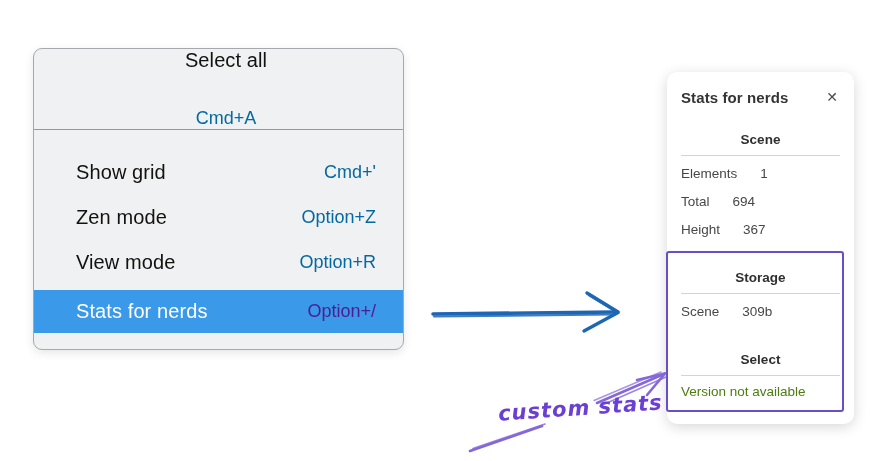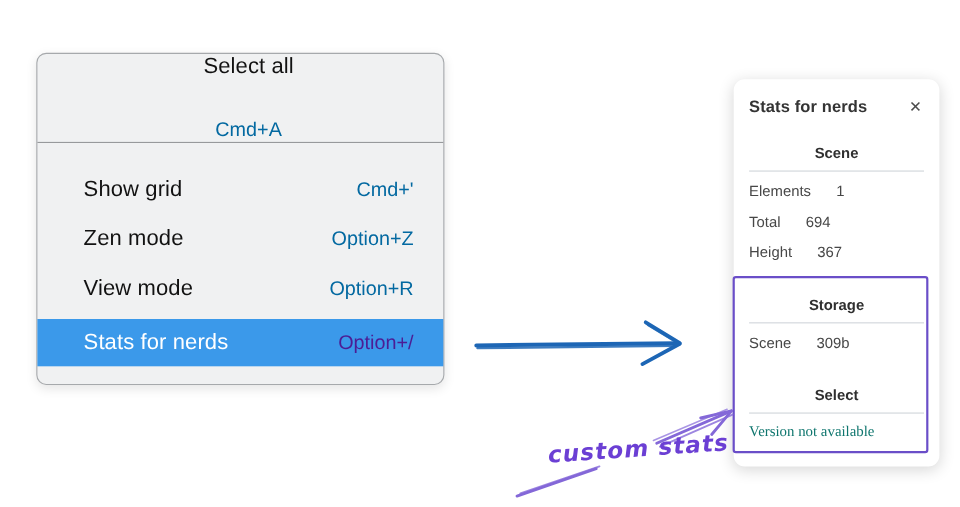--- a/index.html
+++ b/index.html
@@ -111,24 +111,23 @@
     display: flex;
     justify-content: flex-start;
     font-size: 13.5px;
     color: #474747;
     height: 28px;
     line-height: 28px;
     gap: 23px;
   }
   .version-note {
     font-size: 13.5px;
-    color: #0f766e;
+    color: #4d7c0f;
     margin-top: 8px;
     white-space: nowrap;
-    font-family: Liberation Serif, serif;
   }
 
   
   .custom-box {
     position: absolute;
     left: 666px; top: 251px;
     width: 178px; height: 161px;
     border: 2.5px solid #6a4ec8;
     border-radius: 3px;
     pointer-events: none;

